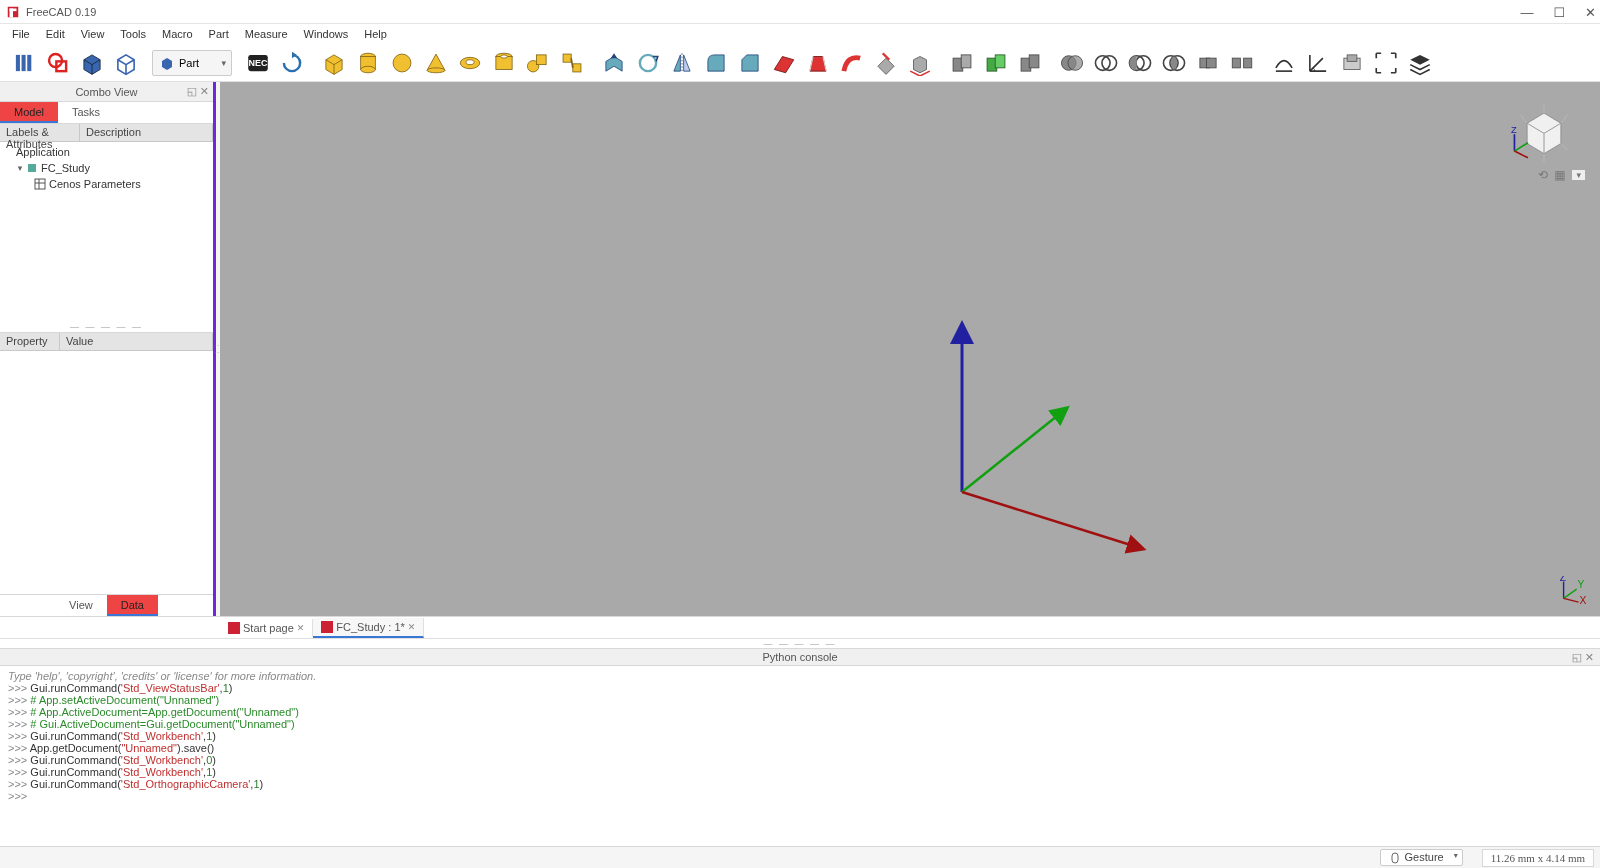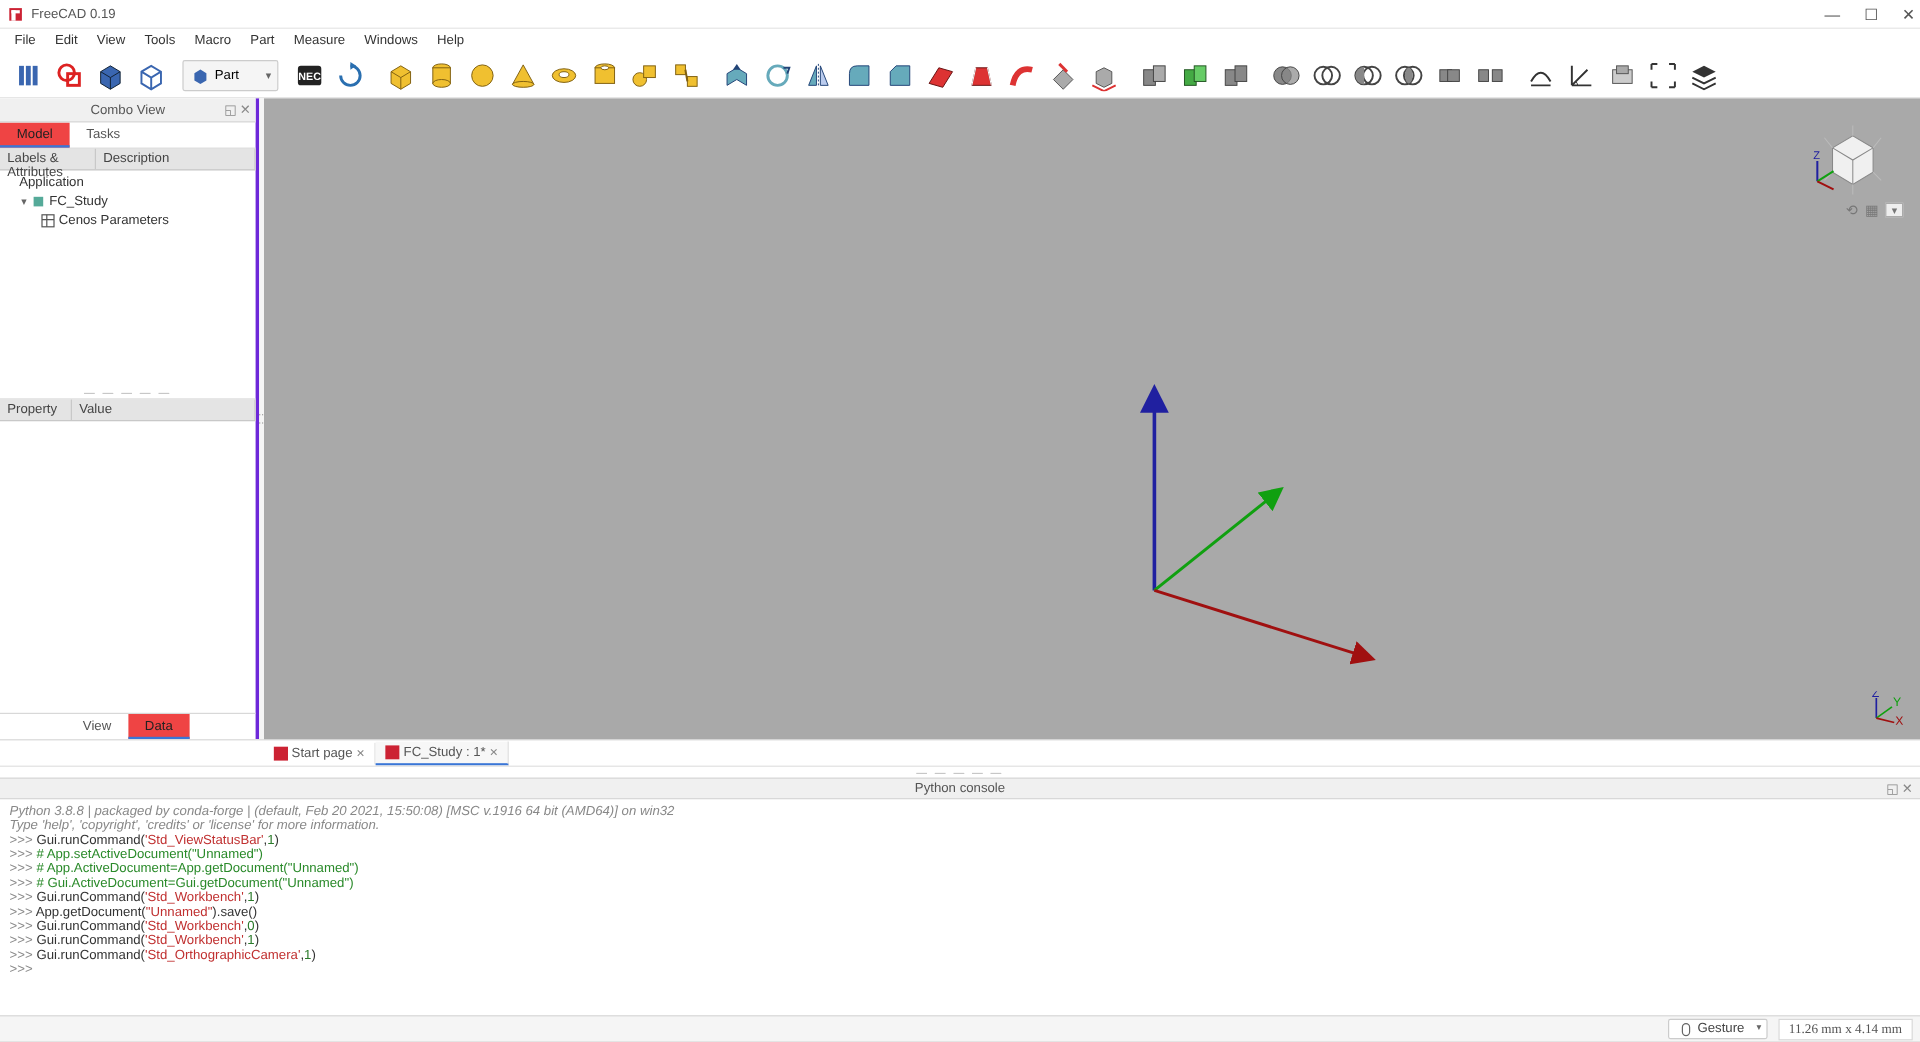--- a/index.html
+++ b/index.html
@@ -45,21 +45,21 @@
 .python-hdr { height: 18px; background: #f0f0f0; border-top: 1px solid #d8d8d8; border-bottom: 1px solid #d8d8d8; display: flex; align-items: center; justify-content: center; color: #555; position: relative;}
 .python-hdr .pctls { position: absolute; right: 6px; color: #888; font-size: 9px;}
 .console { height: 180px; background: #fff; padding: 4px 8px; font-family: Consolas, monospace; font-size: 11px; color: #333; overflow: auto;}
 .console .c-intro { color: #888; font-style: italic;}
 .console .pp { color: #888;}
 .console .cmd { color: #333;}
 .console .s { color: #c03030;}
 .console .n { color: #2a7a2a;}
 .console .cm { color: #2a8a2a;}
 .console .line { white-space: pre;}
-.statusbar { height: 22px; background: #f5f5f5; border-top: 1px solid #d8d8d8; display: flex; align-items: center; justify-content: flex-end; padding: 0 6px; gap: 9px;}
+.statusbar { height: 22px; background: #f5f5f5; border-top: 1px solid #d8d8d8; display: flex; align-items: center; justify-content: flex-end; padding: 0 6px; gap: 19px;}
 .status-btn { border: 1px solid #ccc; background: #fff; padding: 1px 18px 1px 8px; position: relative; cursor: pointer; color: #444; border-radius: 2px;}
 .status-btn:after { content:"▾"; position: absolute; right: 4px; color: #666; font-size: 8px;}
 .status-dim { border: 1px solid #d8d8d8; padding: 2px 8px; color: #555; background: #fff; font-family: Liberation Serif, serif;}
 .central-divider { height: 10px; background:#fff; text-align:center; color:#aaa; letter-spacing:2px; font-size:9px; border-top:1px solid #e0e0e0; cursor: row-resize;}
 </style>
 </head>
 <body>
 
 <div class="titlebar">
   <svg class="logo" viewBox="0 0 16 16">
@@ -450,21 +450,20 @@
   </div>
 </div>
 
 <div class="central-divider">— — — — —</div>
 
 <div class="python-hdr">
   <span>Python console</span>
   <span class="pctls"><span>◱</span>&nbsp;<span>✕</span></span>
 </div>
 <div class="console" id="pycon">
-    <div class="line c-intro">Python 3.8.8 | packaged by conda-forge | (default, Feb 20 2021, 15:50:08) [MSC v.1916 64 bit (AMD64)] on win32</div>
     <div class="line c-intro">Type 'help', 'copyright', 'credits' or 'license' for more information.</div>
     <div class="line"><span class="pp">&gt;&gt;&gt; </span><span class="cmd">Gui.runCommand(</span><span class="s">'Std_ViewStatusBar'</span><span class="cmd">,</span><span class="n">1</span><span class="cmd">)</span></div>
     <div class="line"><span class="pp">&gt;&gt;&gt; </span><span class="cm"># App.setActiveDocument("Unnamed")</span></div>
     <div class="line"><span class="pp">&gt;&gt;&gt; </span><span class="cm"># App.ActiveDocument=App.getDocument("Unnamed")</span></div>
     <div class="line"><span class="pp">&gt;&gt;&gt; </span><span class="cm"># Gui.ActiveDocument=Gui.getDocument("Unnamed")</span></div>
     <div class="line"><span class="pp">&gt;&gt;&gt; </span><span class="cmd">Gui.runCommand(</span><span class="s">'Std_Workbench'</span><span class="cmd">,</span><span class="n">1</span><span class="cmd">)</span></div>
     <div class="line"><span class="pp">&gt;&gt;&gt; </span><span class="cmd">App.getDocument(</span><span class="s">"Unnamed"</span><span class="cmd">).save()</span><span class="n"></span><span class="cmd"></span></div>
     <div class="line"><span class="pp">&gt;&gt;&gt; </span><span class="cmd">Gui.runCommand(</span><span class="s">'Std_Workbench'</span><span class="cmd">,</span><span class="n">0</span><span class="cmd">)</span></div>
     <div class="line"><span class="pp">&gt;&gt;&gt; </span><span class="cmd">Gui.runCommand(</span><span class="s">'Std_Workbench'</span><span class="cmd">,</span><span class="n">1</span><span class="cmd">)</span></div>
     <div class="line"><span class="pp">&gt;&gt;&gt; </span><span class="cmd">Gui.runCommand(</span><span class="s">'Std_OrthographicCamera'</span><span class="cmd">,</span><span class="n">1</span><span class="cmd">)</span></div>

